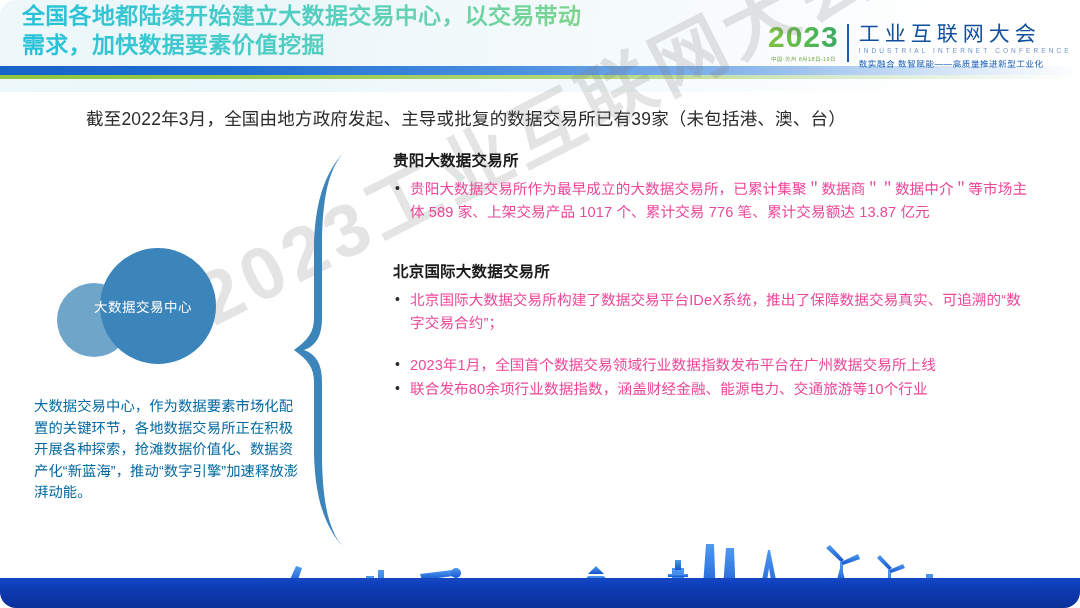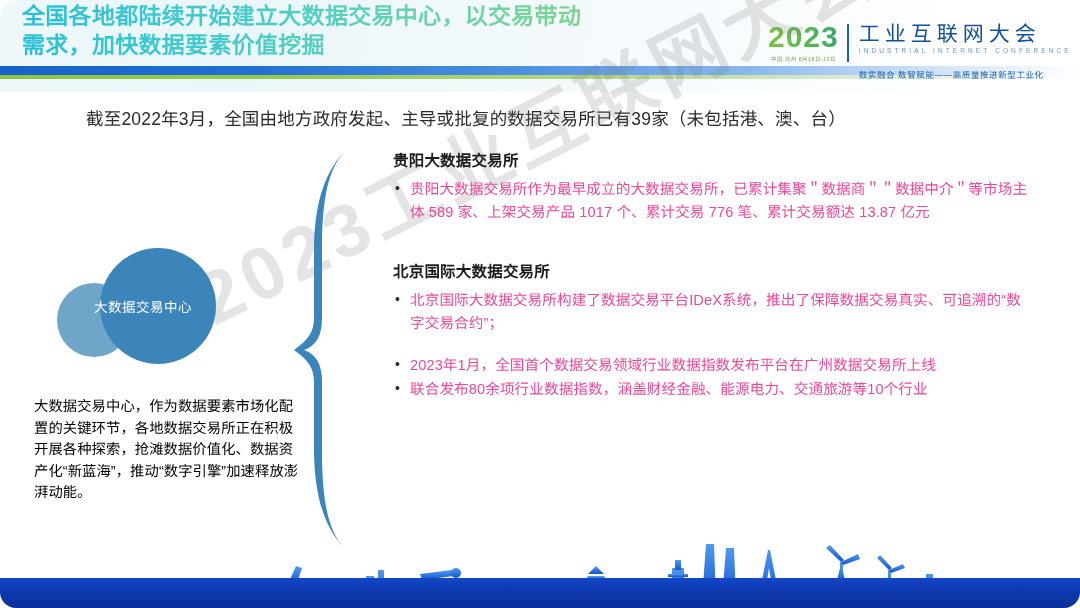--- a/index.html
+++ b/index.html
@@ -112,21 +112,21 @@
     font-size: 6.5px;
     color: #6f93c4;
     letter-spacing: 3.1px;
     margin-top: 2px;
     white-space: nowrap;
   }
   .logo-slogan {
     font-size: 8.5px;
     color: #1a5fb4;
     letter-spacing: 0.6px;
-    margin-top: 14px;
+    margin-top: 3px;
     white-space: nowrap;
   }
 
   
   .lead-line {
     position: absolute;
     left: 38px; top: 105px;
     font-size: 17.5px;
     color: #2b2b2b;
     letter-spacing: 0.2px;
@@ -172,21 +172,21 @@
     font-size: 13.5px;
     color: #ffffff;
     letter-spacing: 0.5px;
   }
   .left-para {
     position: absolute;
     left: 34px; top: 396px;
     width: 268px;
     font-size: 14.3px;
     line-height: 21.5px;
-    color: #000000;
+    color: #0369a1;
     letter-spacing: 0.1px;
   }
 
   
   .brace {
     position: absolute;
     left: 292px; top: 150px;
     width: 56px; height: 400px;
   }
 

